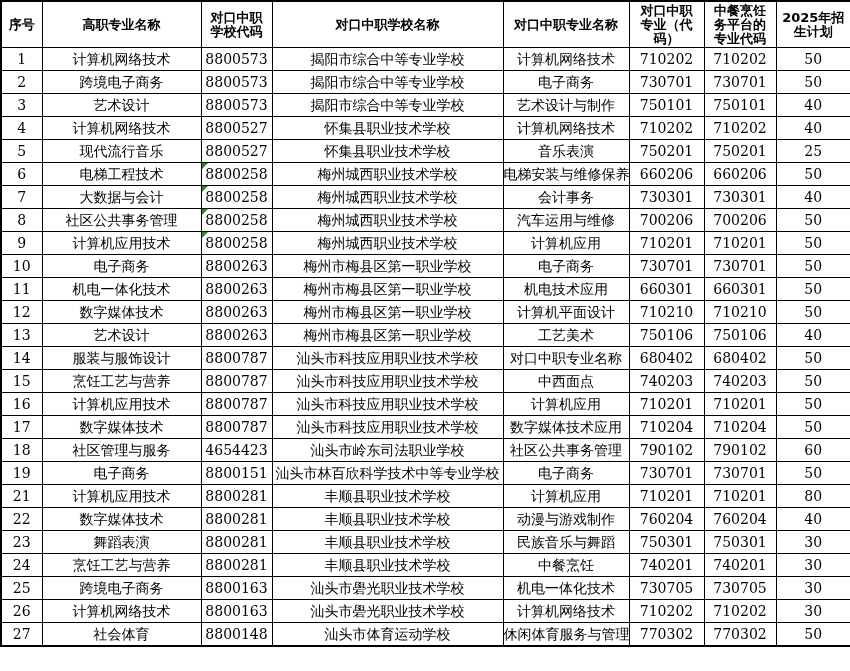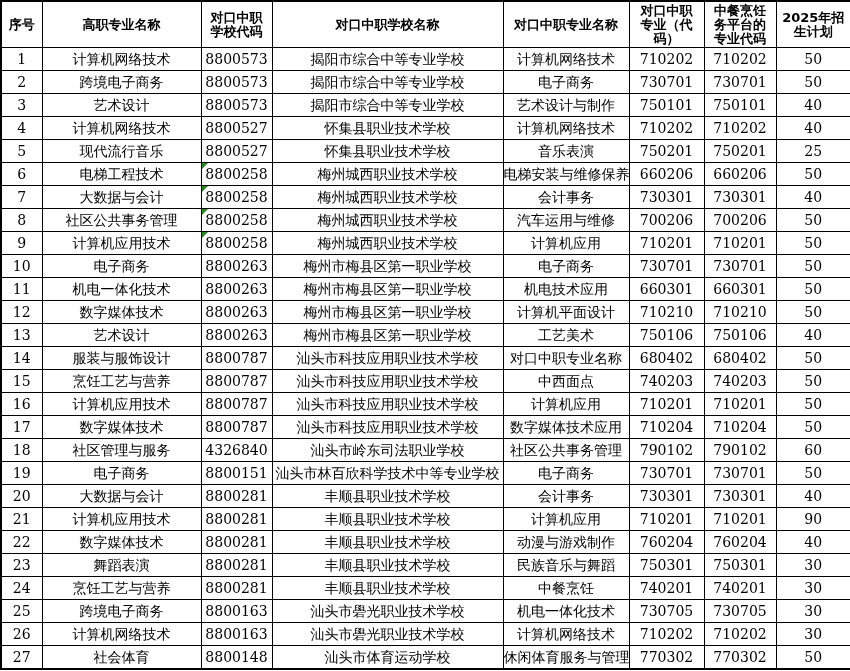--- a/index.html
+++ b/index.html
@@ -272,56 +272,46 @@
         <td><span>8800787</span></td>
         <td><span>汕头市科技应用职业技术学校</span></td>
         <td><span>数字媒体技术应用</span></td>
         <td><span>710204</span></td>
         <td><span>710204</span></td>
         <td><span>50</span></td>
       </tr>
       <tr>
         <td><span>18</span></td>
         <td><span>社区管理与服务</span></td>
-        <td><span>4326840</span></td>
+        <td><span>4654423</span></td>
         <td><span>汕头市岭东司法职业学校</span></td>
         <td><span>社区公共事务管理</span></td>
         <td><span>790102</span></td>
         <td><span>790102</span></td>
         <td><span>60</span></td>
       </tr>
       <tr>
         <td><span>19</span></td>
         <td><span>电子商务</span></td>
         <td><span>8800151</span></td>
         <td><span>汕头市林百欣科学技术中等专业学校</span></td>
         <td><span>电子商务</span></td>
         <td><span>730701</span></td>
         <td><span>730701</span></td>
         <td><span>50</span></td>
       </tr>
       <tr>
-        <td><span>20</span></td>
-        <td><span>大数据与会计</span></td>
-        <td><span>8800281</span></td>
-        <td><span>丰顺县职业技术学校</span></td>
-        <td><span>会计事务</span></td>
-        <td><span>730301</span></td>
-        <td><span>730301</span></td>
-        <td><span>40</span></td>
-      </tr>
-      <tr>
         <td><span>21</span></td>
         <td><span>计算机应用技术</span></td>
         <td><span>8800281</span></td>
         <td><span>丰顺县职业技术学校</span></td>
         <td><span>计算机应用</span></td>
         <td><span>710201</span></td>
         <td><span>710201</span></td>
-        <td><span>90</span></td>
+        <td><span>80</span></td>
       </tr>
       <tr>
         <td><span>22</span></td>
         <td><span>数字媒体技术</span></td>
         <td><span>8800281</span></td>
         <td><span>丰顺县职业技术学校</span></td>
         <td><span>动漫与游戏制作</span></td>
         <td><span>760204</span></td>
         <td><span>760204</span></td>
         <td><span>40</span></td>

